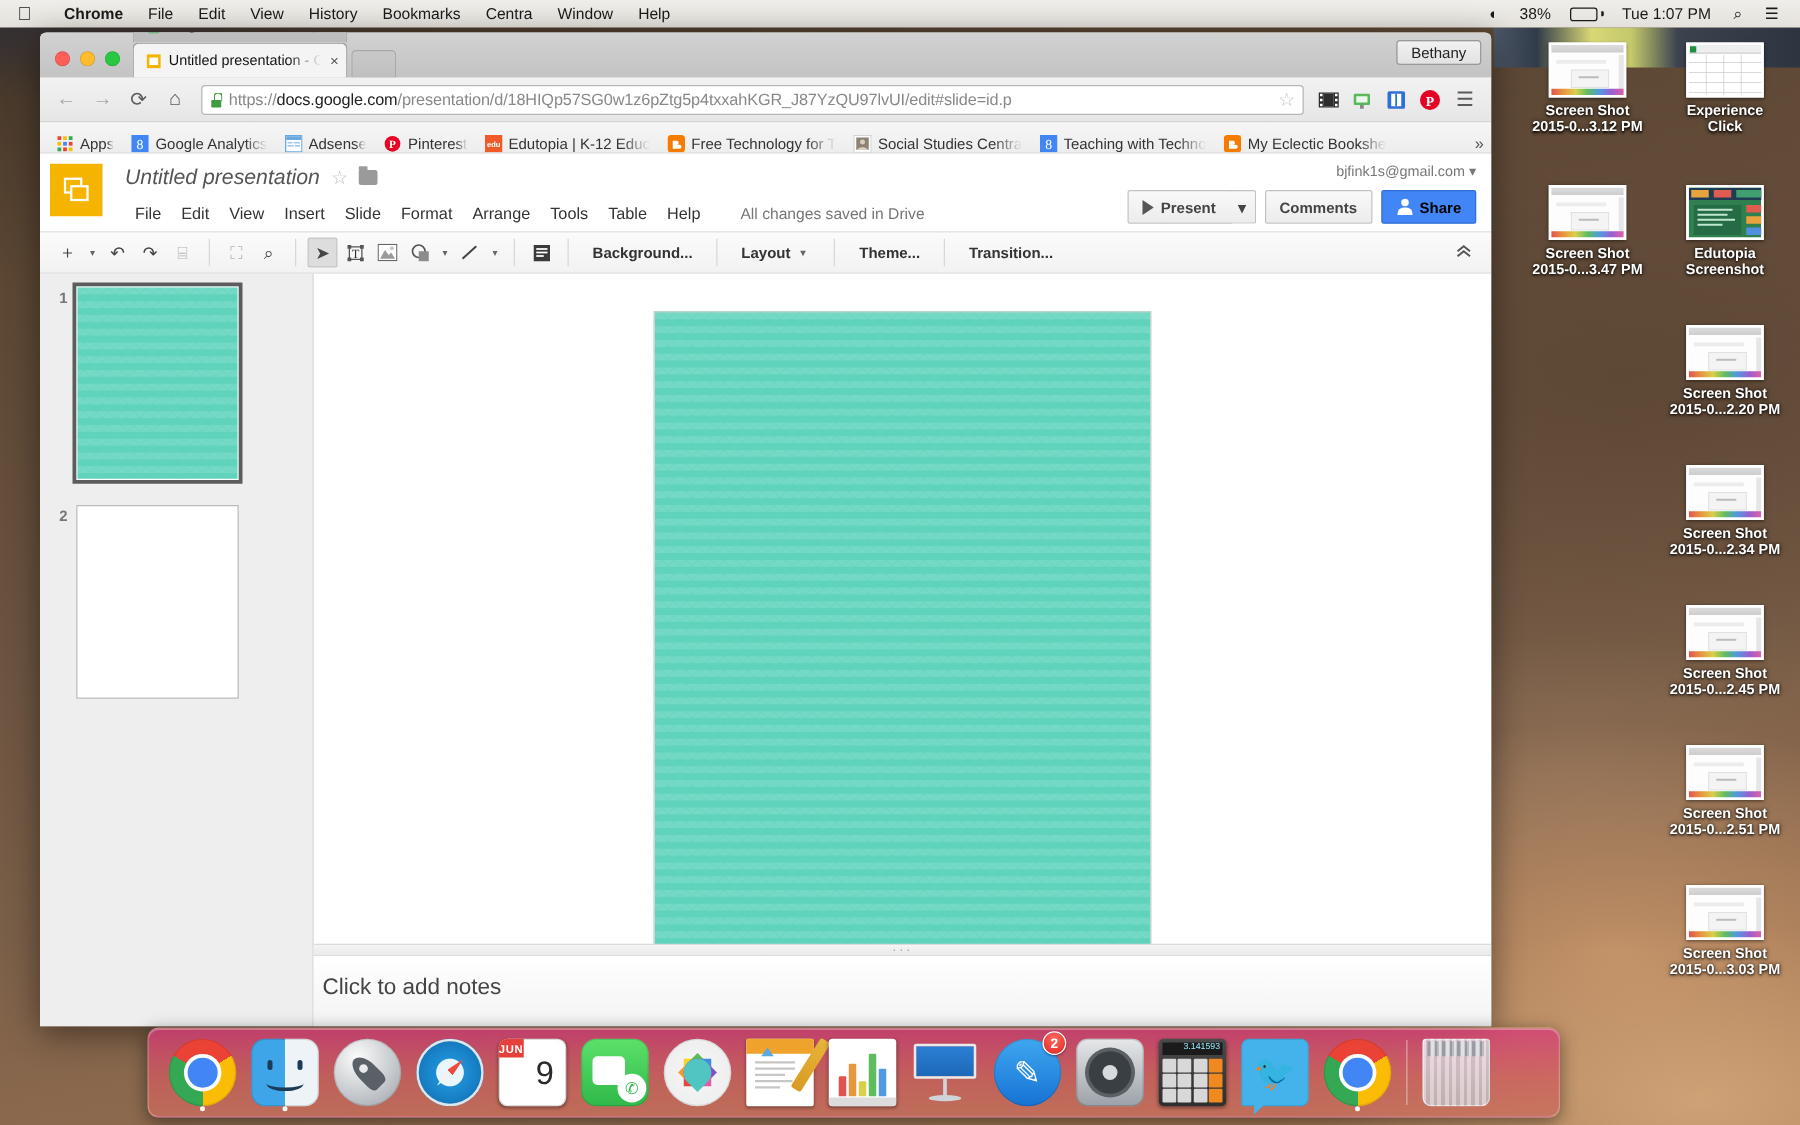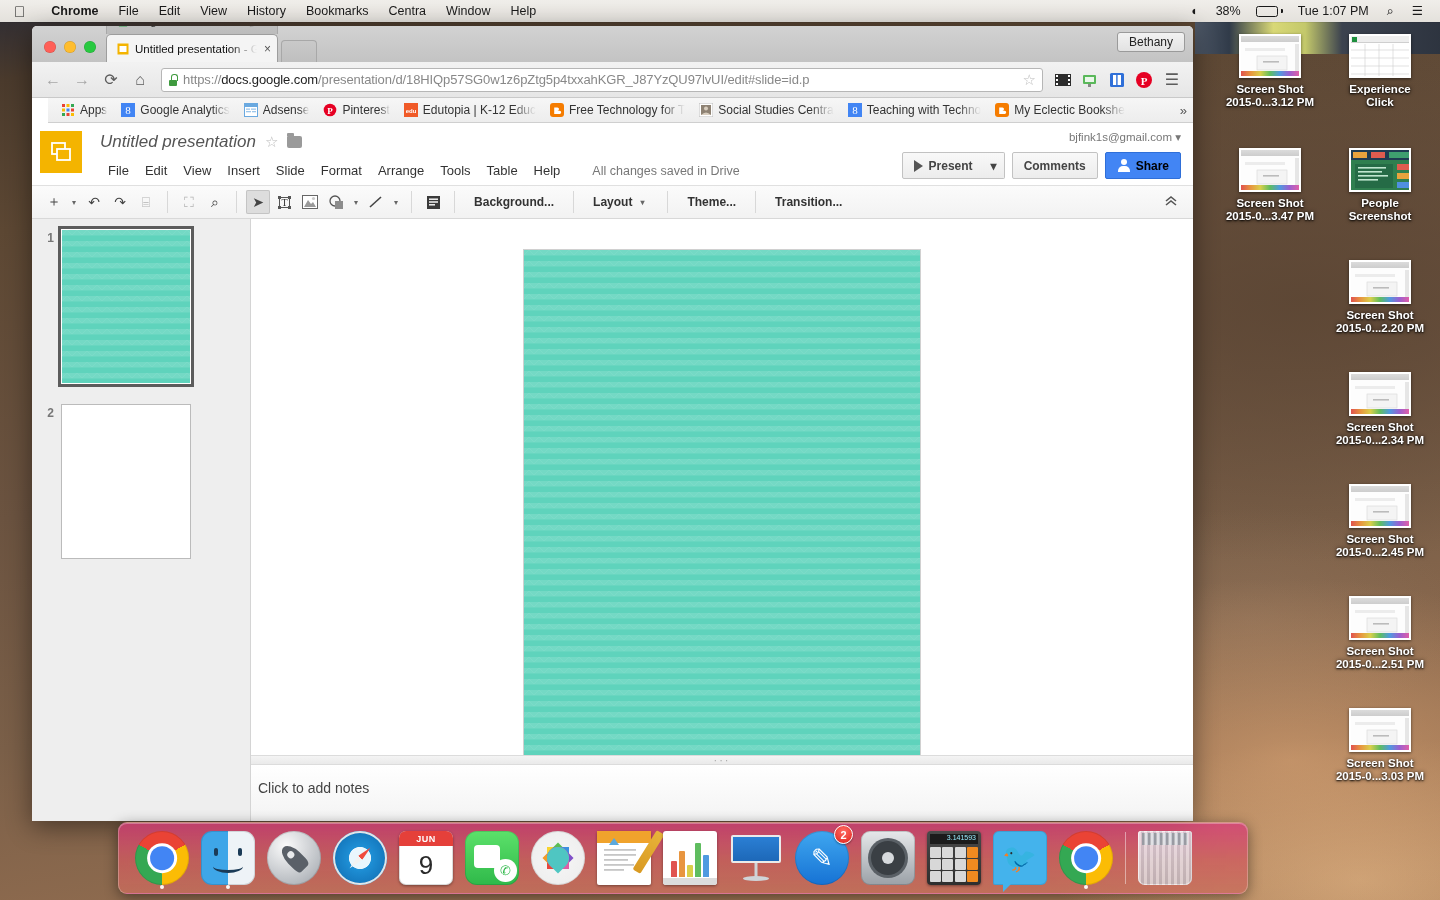--- a/index.html
+++ b/index.html
@@ -124,22 +124,22 @@
     border:1.5px solid #3f9b3f; border-bottom:none; border-radius:3px 3px 0 0;
   }
   #url-text { color:#222; white-space: nowrap; overflow: hidden; letter-spacing: -0.1px; }
   #url-text .g { color:#888; }
   .star { margin-left:auto; color:#bdbdbd; font-size: 15px; }
   .ext-ico { width: 20px; height: 20px; margin: 0 2px; flex: 0 0 20px; }
   
   #bookmarks {
     height: 25px; background: linear-gradient(180deg,#f6f6f6,#ededed);
     border-bottom: 1px solid #cfcfcf;
-    display: flex; align-items: center; padding: 0 6px; font-size: 12px; color: #333;
-    position: relative; overflow: hidden; margin-left: 16px;
+    display: flex; align-items: flex-end; padding: 0 6px; font-size: 12px; color: #333;
+    position: relative; overflow: hidden;
   }
   .bm { display: flex; align-items: center; gap: 5px; padding: 0 7px; white-space: nowrap; }
   .bm-ico { width: 14px; height: 14px; flex: 0 0 14px; border-radius: 2px; }
   .bm-label { max-width: 118px; overflow: hidden;
     -webkit-mask-image: linear-gradient(90deg,#000 80%,transparent 100%);
     mask-image: linear-gradient(90deg,#000 80%,transparent 100%); }
   #bm-overflow { position: absolute; right: 6px; font-size: 13px; color: #555; }
 
   
   #slides-app { height: 698px; background: #fff; position: relative; }
@@ -232,21 +232,21 @@
     background: linear-gradient(180deg,#f4f4f4,#eaeaea);
     border-top: 1px solid #dcdcdc; border-bottom: 1px solid #dcdcdc;
     display: flex; align-items: center; justify-content: center;
   }
   .splitter-dots { font-size: 11px; color: #aaa; letter-spacing: 2px; line-height: 6px; }
   #notes-pane {
     position: absolute; left: 219px; right: 0; bottom: 0; height: 56px;
     background: linear-gradient(180deg,#fff,#f3f3f3);
     padding: 14px 0 0 7px;
   }
-  #notes-placeholder { font-size: 14px; color: #444; }
+  #notes-placeholder { font-size: 18px; color: #444; }
 
   
   .desk-icon {
     position: absolute; width: 110px; text-align: center;
     font-size: 11.5px; font-weight: bold; color: #fff;
     text-shadow: 0 1px 2px rgba(0,0,0,.9), 0 0 4px rgba(0,0,0,.7);
     line-height: 13px;
   }
   .desk-thumb {
     width: 62px; height: 44px; margin: 0 auto 5px auto;
@@ -337,21 +337,21 @@
   }
   .ic-safari .needle {
     position:absolute; left:50%; top:50%; transform:translate(-50%,-50%) rotate(45deg);
     width:6px; height:30px;
     background: linear-gradient(180deg,#f04b3e 0 50%, #f2f2f2 50% 100%);
     clip-path: polygon(50% 0, 100% 50%, 50% 100%, 0 50%);
   }
   .ic-calendar {
     border-radius: 7px; background:#fff; overflow:hidden;
     box-shadow: 0 1px 3px rgba(0,0,0,.4), inset 0 0 0 1px rgba(0,0,0,.14);
-    display:flex; flex-direction:column;
+    display:flex; flex-direction:row;
   }
   .ic-calendar .cm { height: 28%; background:#e5403a; color:#fff; font-size:9px; font-weight:bold;
     display:flex; align-items:center; justify-content:center; letter-spacing:.5px; }
   .ic-calendar .cd { flex:1; color:#2a2a2a; font-size:26px; display:flex; align-items:center; justify-content:center; }
   .ic-facetime {
     border-radius: 12px; background: linear-gradient(180deg,#5ce16a,#2fb94a); position:relative;
     box-shadow: inset 0 0 0 1px rgba(0,0,0,.12);
   }
   .ic-facetime .cam {
     position:absolute; left:16%; top:26%; width:48%; height:42%; background:#fff; border-radius:4px;
@@ -518,21 +518,21 @@
               <rect x="7" y="21" width="24" height="1.6"></rect>
               <rect x="7" y="25" width="30" height="1.6"></rect>
               <rect x="7" y="29" width="20" height="1.6"></rect>
             </g>
             <rect x="46" y="14" width="13" height="6" fill="#e05c4f"></rect>
             <rect x="46" y="23" width="13" height="6" fill="#e8a33d"></rect>
             <rect x="46" y="32" width="13" height="6" fill="#4f8fe0"></rect>
           </svg>
         </div>
       </div>
-      <div>People</div>
+      <div>Edutopia</div>
       <div>Screenshot</div>
     </div>
     <div class="desk-icon" style="left: 1325px; top: 260px;">
       <div class="desk-thumb">
         <div class="mini-win">
           <svg width="62" height="44" viewBox="0 0 62 44" style="position:absolute;left:0;top:0">
             <rect x="4" y="12" width="40" height="3" fill="#ececec"></rect>
             <rect x="16" y="20" width="30" height="14" fill="#f4f4f4" stroke="#d8d8d8" stroke-width="0.6"></rect>
             <rect x="22" y="25" width="16" height="1.6" fill="#bbb"></rect>
             <rect x="54" y="8" width="6" height="30" fill="#e6e6e6"></rect>

